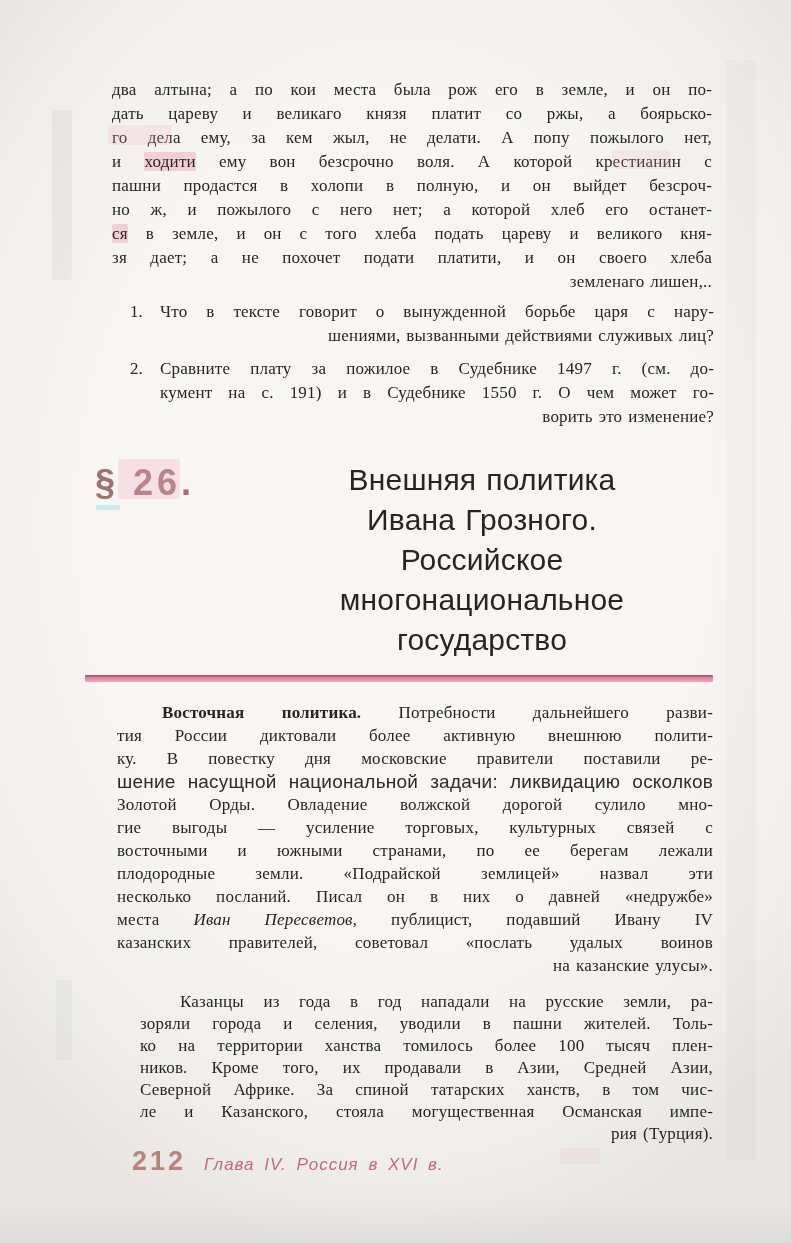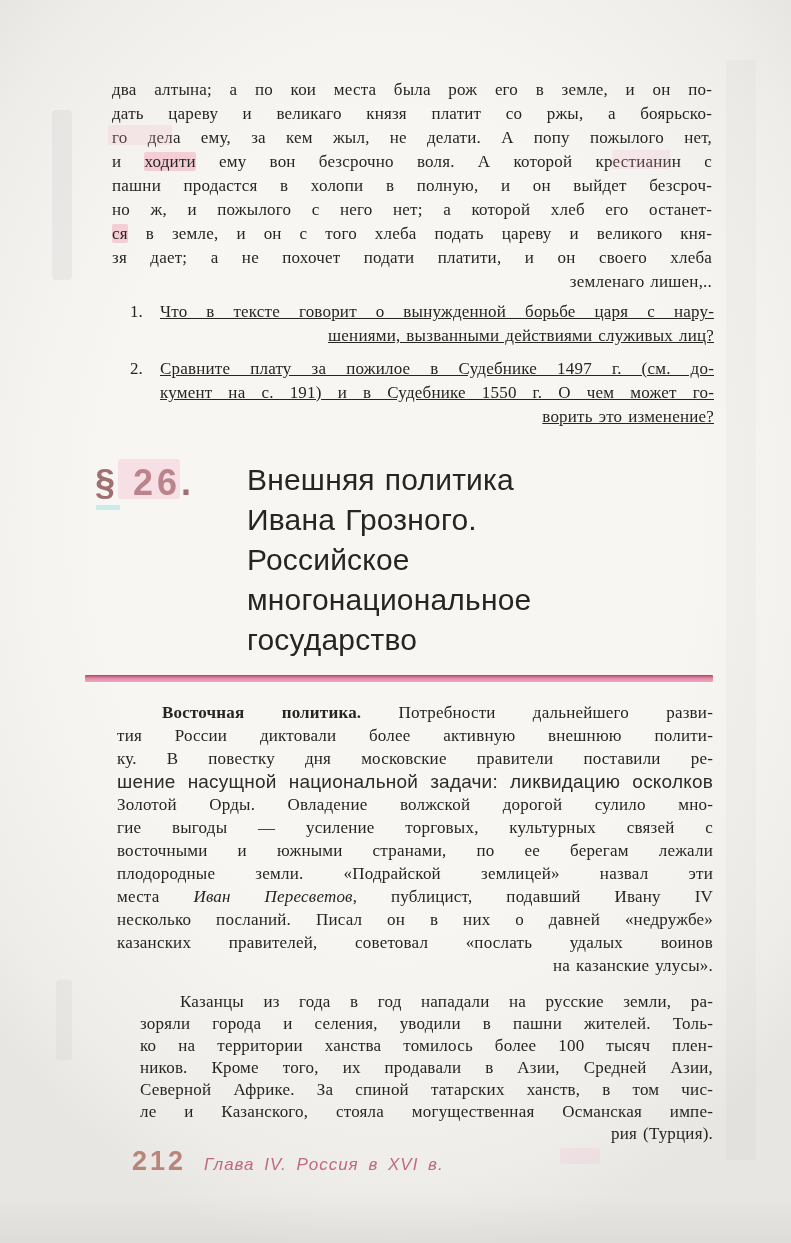--- a/index.html
+++ b/index.html
@@ -25,33 +25,33 @@
   .hl{background:rgba(243,160,180,0.45);border-radius:2px;}
   .sans{font-family:Liberation Sans, sans-serif;font-size:19px;color:#2e2c2a;}
 
   .doc-excerpt{position:absolute;left:112px;top:78px;width:600px;font-size:17px;}
   .doc-excerpt .tl{height:24px;line-height:24px;}
 
   .questions{position:absolute;left:130px;top:300px;width:584px;font-size:17px;}
   .q-item{display:flex;margin-bottom:9px;}
   .q-num{width:30px;flex:0 0 30px;line-height:24px;color:#272523;}
   .q-lines{flex:1;}
-  .questions .tl{height:24px;line-height:24px;text-decoration:underline;}
+  .questions .tl{height:24px;line-height:24px;}
 
   .section-head{position:absolute;left:0;top:460px;width:791px;}
   .para-num{
     position:absolute;left:95px;top:2px;
     font-family:"Liberation Sans","DejaVu Sans",sans-serif;
     font-size:36px;font-weight:bold;letter-spacing:4px;
     color:var(--section-number,#9f6f72);
   }
   .section-title{position:absolute;left:247px;top:0;width:470px;
     font-family:"Liberation Sans","DejaVu Sans",sans-serif;
     font-size:30px;letter-spacing:2.5px;word-spacing:9px;color:#2b2a28;}
-  .section-title .tl{height:40px;line-height:40px;text-align:left;}
+  .section-title .tl{height:40px;line-height:40px;text-align:center;}
   .section-title .tl::after{content:none;}
 
   .accent-rule{
     position:absolute;left:85px;top:675px;width:628px;height:7px;
     background:linear-gradient(180deg,#a84563 0%,#d4higher 0%,#e288a7 45%,#f0a8c2 100%);
     background:linear-gradient(180deg,#a84563 0%,#e288a7 45%,#f0a8c2 100%);
     border-radius:1px;
   }
 
   .main-para{position:absolute;left:85px;top:701px;width:628px;font-size:17px;}
@@ -136,22 +136,22 @@
 
   <div class="main-para">
       <div class="tl"><span class="b">Восточная политика.</span><span> Потребности дальнейшего разви-</span></div>
       <div class="tl"><span>тия России диктовали более активную внешнюю полити-</span></div>
       <div class="tl"><span>ку. В повестку дня московские правители поставили ре-</span></div>
       <div class="tl sans"><span>шение насущной национальной задачи: ликвидацию осколков</span></div>
       <div class="tl"><span>Золотой Орды. Овладение волжской дорогой сулило мно-</span></div>
       <div class="tl"><span>гие выгоды — усиление торговых, культурных связей с</span></div>
       <div class="tl"><span>восточными и южными странами, по ее берегам лежали</span></div>
       <div class="tl"><span>плодородные земли. «Подрайской землицей» назвал эти</span></div>
+      <div class="tl"><span>несколько посланий. Писал он в них о давней «недружбе»</span></div>
       <div class="tl"><span>места </span><span class="it">Иван Пересветов</span><span>, публицист, подавший Ивану IV</span></div>
-      <div class="tl"><span>несколько посланий. Писал он в них о давней «недружбе»</span></div>
       <div class="tl"><span>казанских правителей, советовал «послать удалых воинов</span></div>
       <div class="tl last"><span>на казанские улусы».</span></div>
     </div>
 
   <div class="small-para">
       <div class="tl"><span>Казанцы из года в год нападали на русские земли, ра-</span></div>
       <div class="tl"><span>зоряли города и селения, уводили в пашни жителей. Толь-</span></div>
       <div class="tl"><span>ко на территории ханства томилось более 100 тысяч плен-</span></div>
       <div class="tl"><span>ников. Кроме того, их продавали в Азии, Средней Азии,</span></div>
       <div class="tl"><span>Северной Африке. За спиной татарских ханств, в том чис-</span></div>

